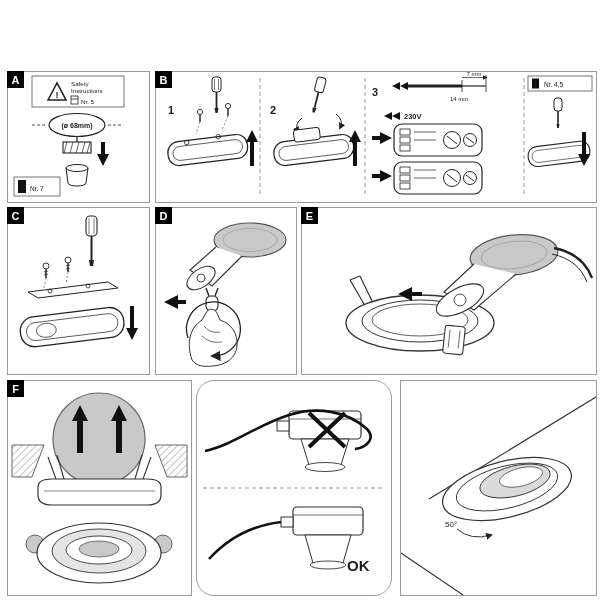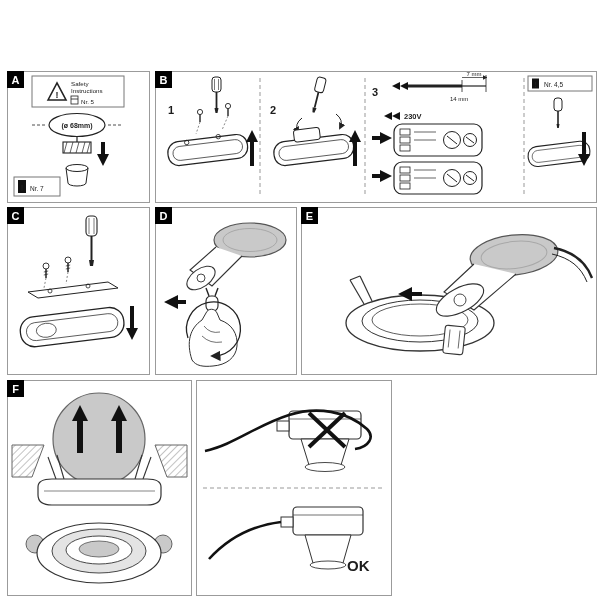--- a/index.html
+++ b/index.html
@@ -13,21 +13,21 @@
   }
   .panel svg { position: absolute; left: 0; top: 0; width: 100%; height: 100%; }
   text { font-family: "Liberation Sans", sans-serif; fill: #1c1c1c; }
   
   #panel-a { left: 7px;   top: 71px;  width: 141px; height: 130px; }
   #panel-b { left: 155px; top: 71px;  width: 440px; height: 130px; }
   #panel-c { left: 7px;   top: 207px; width: 141px; height: 166px; }
   #panel-d { left: 155px; top: 207px; width: 140px; height: 166px; }
   #panel-e { left: 301px; top: 207px; width: 294px; height: 166px; }
   #panel-f { left: 7px;   top: 380px; width: 183px; height: 214px; }
-  #panel-cable { left: 196px; top: 380px; width: 194px; height: 214px; }
+  #panel-cable { left: 196px; top: 380px; width: 194px; height: 214px; border-radius: 18px; }
   #panel-tilt  { left: 400px; top: 380px; width: 195px; height: 214px; }
 </style>
 </head>
 <body>
 
 <div class="sheet">
 
   <div class="panel" id="panel-a">
     <div class="plabel">A</div>
     <svg viewBox="0 0 141 130">
@@ -366,14 +366,37 @@
         <path d="M84,141 C58,144 32,156 12,178" fill="none" stroke="#111" stroke-width="2.6"></path>
         <g>
           <path d="M108,154 L154,154 L146,182 L116,182 Z" fill="#fff" stroke="#333" stroke-width="1"></path>
           <ellipse cx="131" cy="184" rx="18" ry="4" fill="#fff" stroke="#333" stroke-width="0.9"></ellipse>
         </g>
         <text x="150" y="190" font-size="15" font-weight="bold">OK</text>
       </g>
     </svg>
   </div>
 
+  <div class="panel" id="panel-tilt">
+    <svg viewBox="0 0 195 214">
+      <defs>
+        <marker id="ahT" markerWidth="7" markerHeight="7" refX="5" refY="3.5" orient="auto">
+          <path d="M0,0 L7,3.5 L0,7 Z" fill="#222"></path>
+        </marker>
+      </defs>
+      <g>
+        <line x1="28" y1="118" x2="195" y2="16" stroke="#333" stroke-width="1.1"></line>
+        <line x1="0" y1="172" x2="62" y2="214" stroke="#333" stroke-width="1.1"></line>
+      </g>
+      <g>
+        <ellipse cx="106" cy="108" rx="66" ry="28" transform="rotate(-14 106 108)" fill="#fff" stroke="#333" stroke-width="1.2"></ellipse>
+        <ellipse cx="106" cy="106" rx="52" ry="21" transform="rotate(-14 106 106)" fill="#fff" stroke="#333" stroke-width="0.9"></ellipse>
+        <ellipse cx="114" cy="100" rx="36" ry="15" transform="rotate(-14 114 100)" fill="#dadada" stroke="#333" stroke-width="0.9"></ellipse>
+        <ellipse cx="120" cy="96" rx="22" ry="9" transform="rotate(-14 120 96)" fill="#fff" stroke="#555" stroke-width="0.8"></ellipse>
+      </g>
+      <g>
+        <path d="M56,148 Q70,160 90,154" fill="none" stroke="#333" stroke-width="1" marker-end="url(#ahT)"></path>
+        <text x="44" y="146" font-size="8">50°</text>
+      </g>
+    </svg>
+  </div>
 
 </div>
 
 </body></html>

